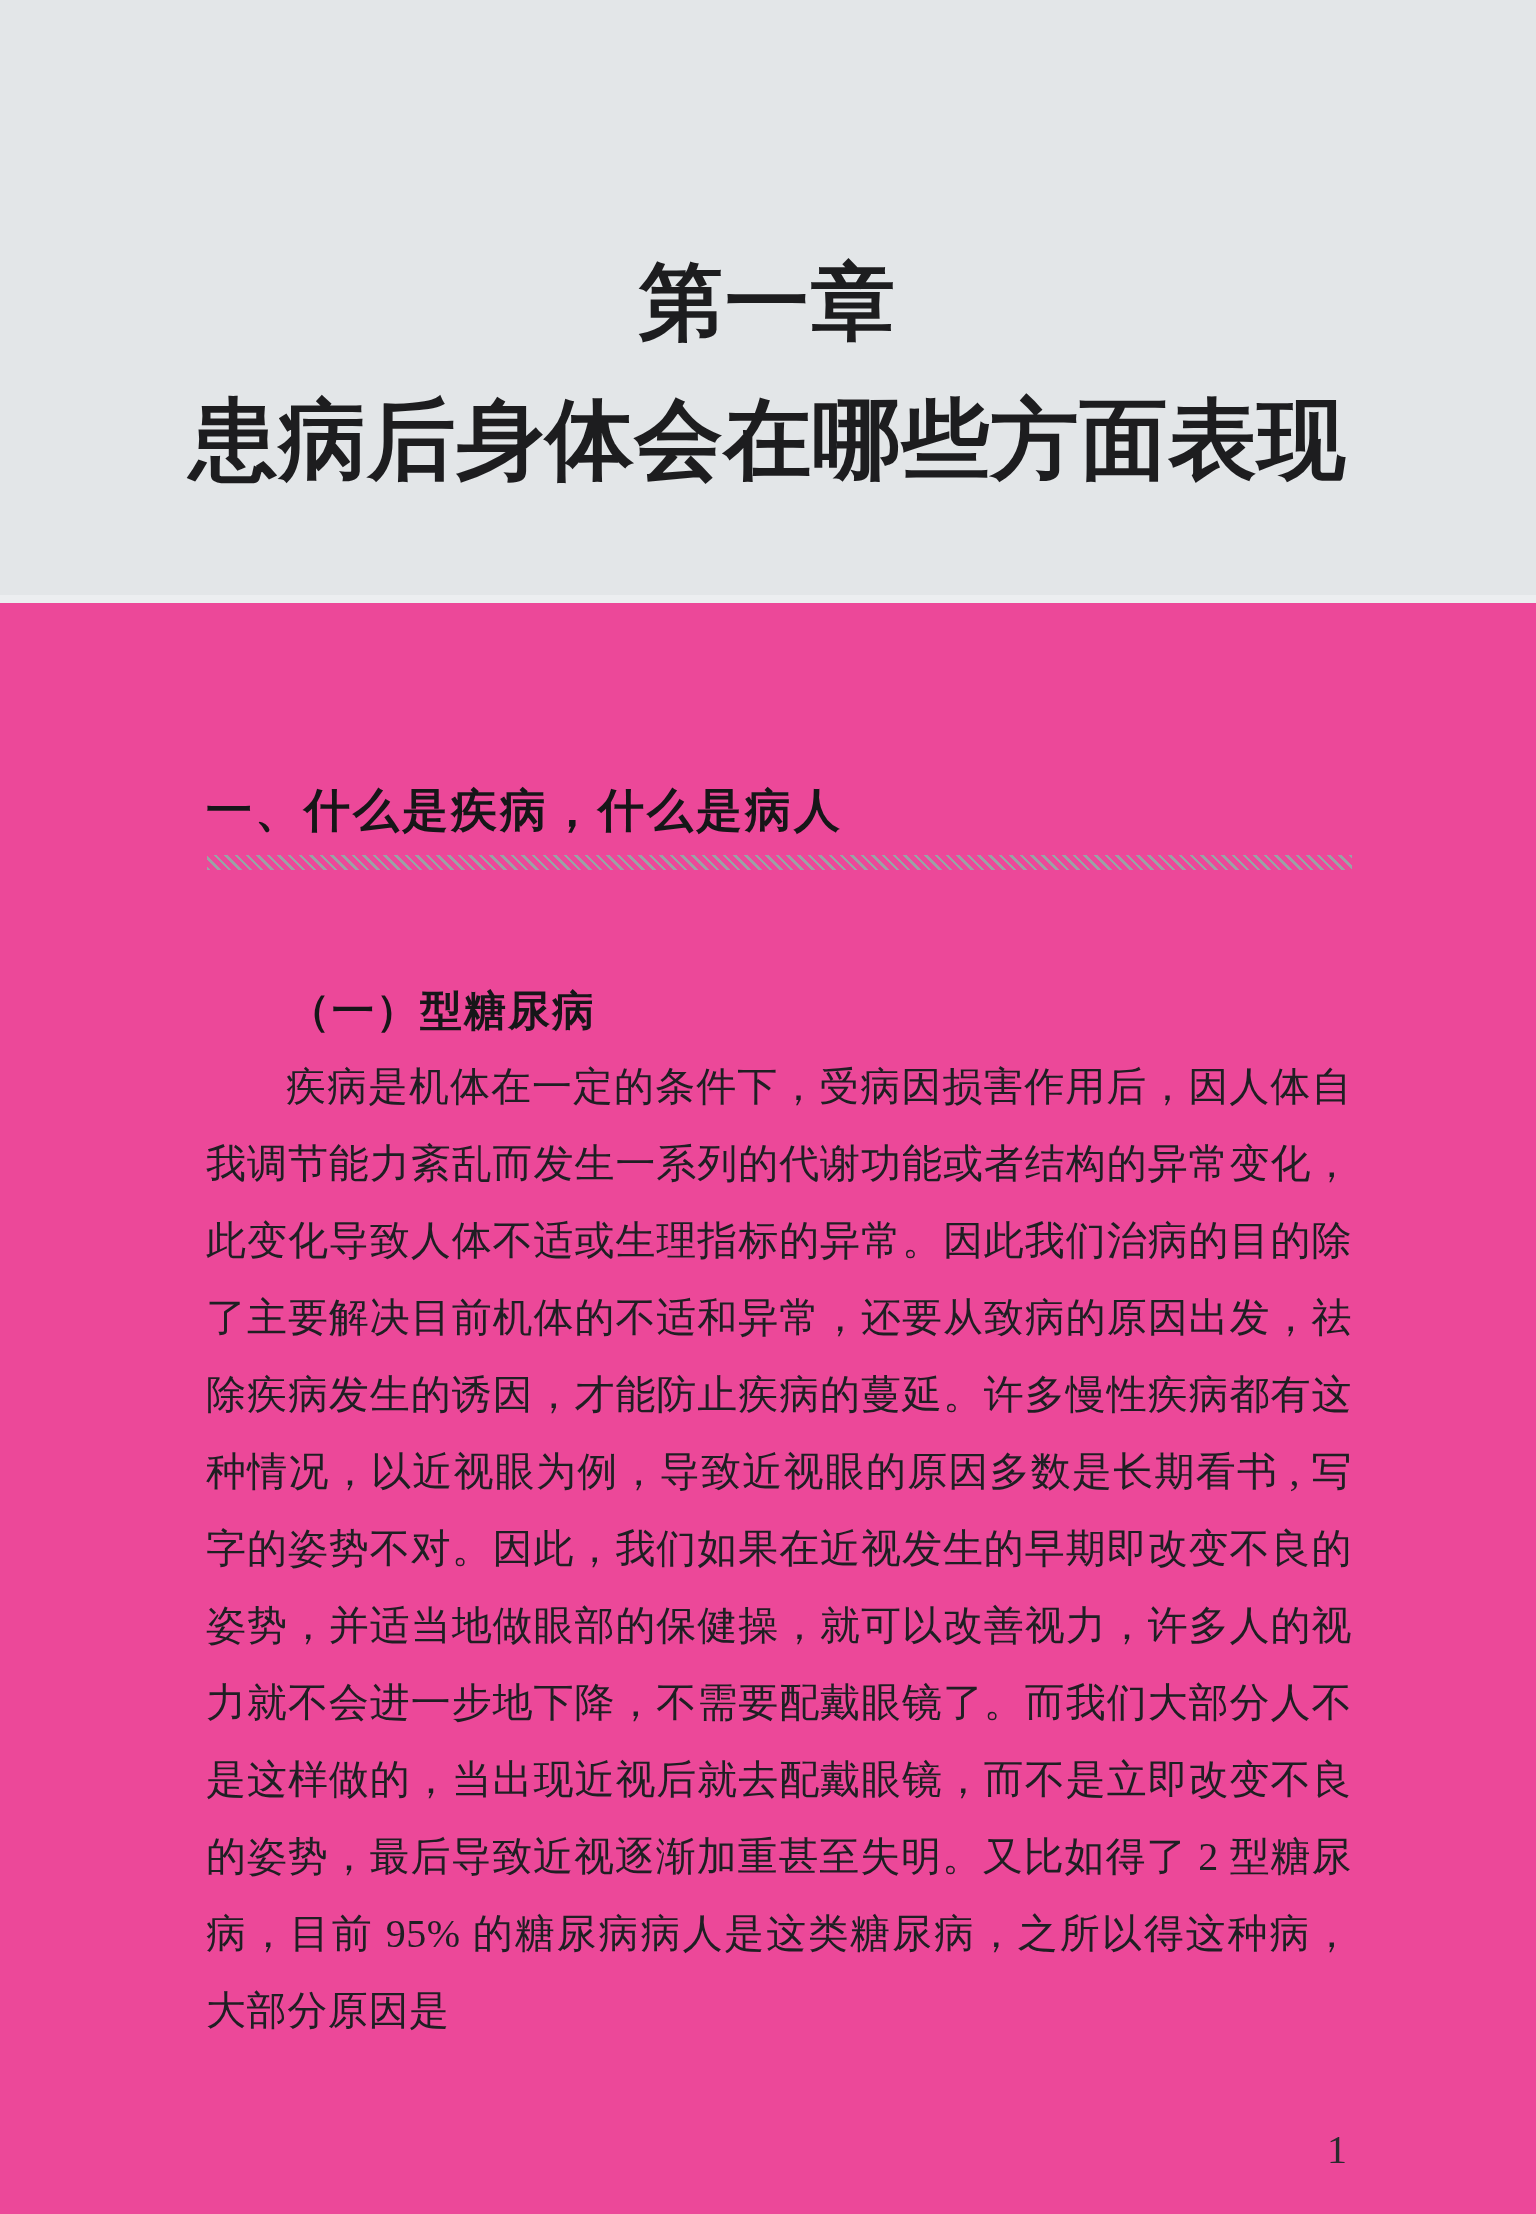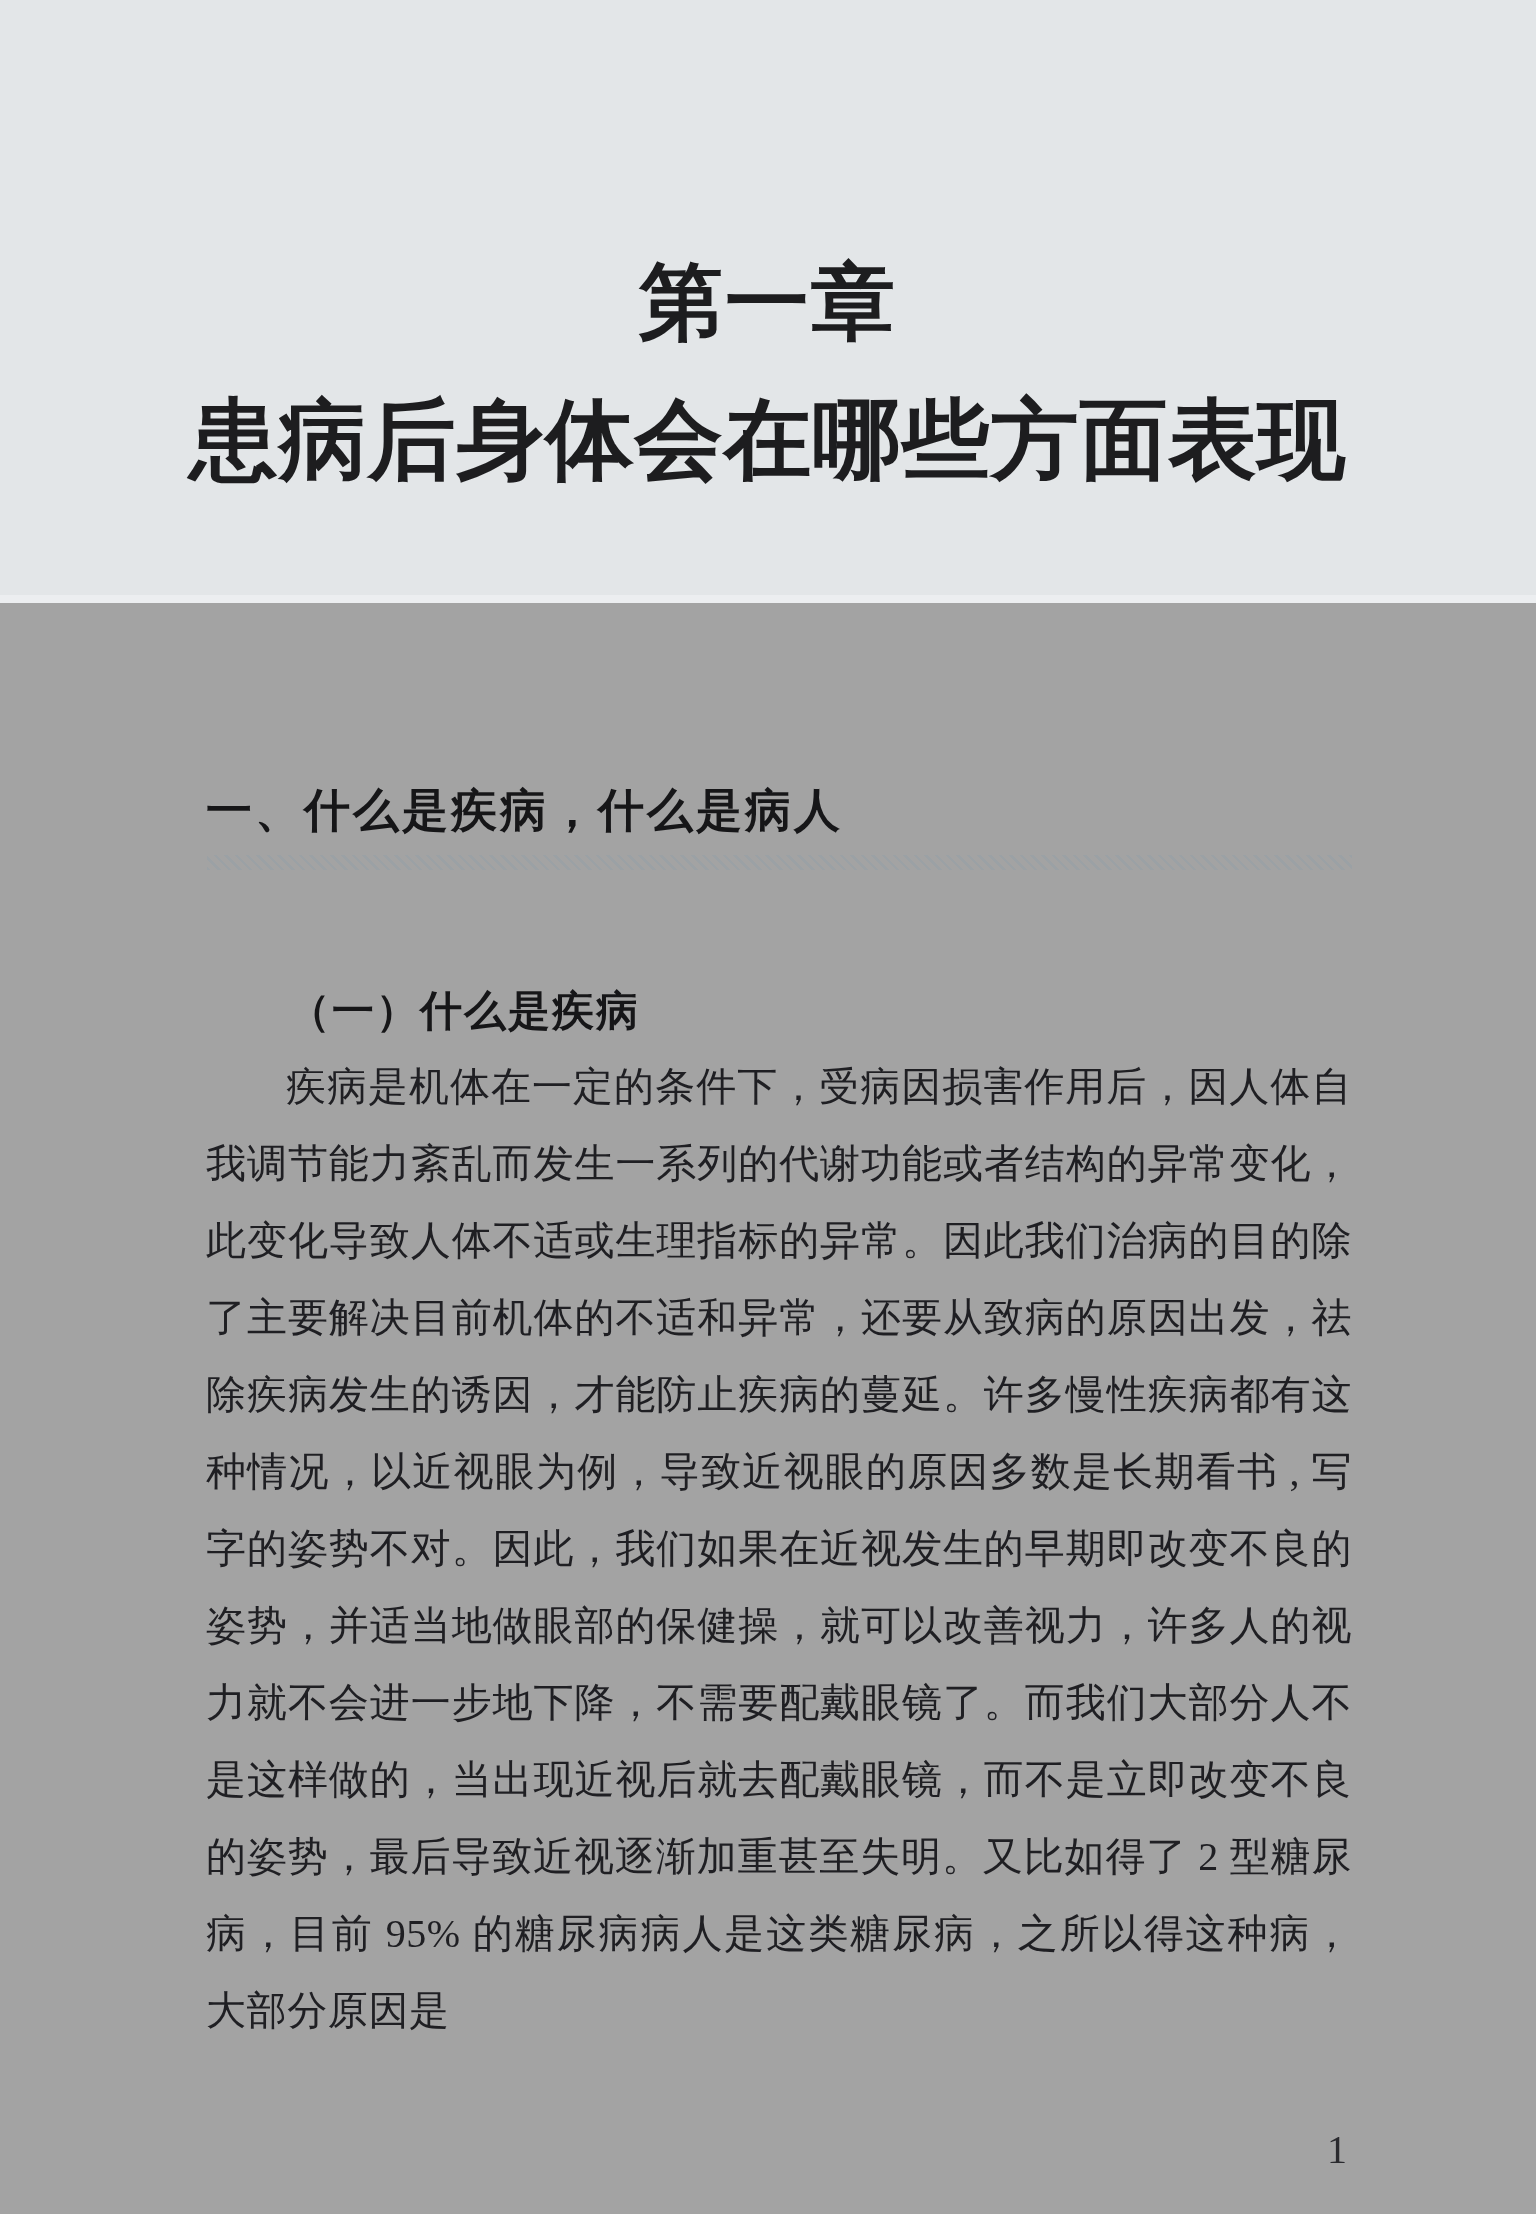--- a/index.html
+++ b/index.html
@@ -4,21 +4,21 @@
 <style>
   html, body {
     margin: 0;
     padding: 0;
     background: #ffffff;
   }
   .page {
     position: relative;
     width: 1536px;
     height: 2214px;
-    background: #a3a3a3;
+    background: #ec4899;
     overflow: hidden;
     font-family: "Liberation Serif", "DejaVu Serif", serif;
     color: #1f1f23;
   }
   
   .chapter-band {
     position: absolute;
     top: 0; left: 0;
     width: 1536px;
     height: 603px;
@@ -131,19 +131,19 @@
 
   <div class="chapter-band">
     <div class="chapter-number">第一章</div>
     <div class="chapter-title">患病后身体会在哪些方面表现</div>
   </div>
 
   <div class="section-heading">一、什么是疾病，什么是病人</div>
 
   <div class="hatch-divider"></div>
 
-  <div class="subsection-heading">（一）什么是疾病</div>
+  <div class="subsection-heading">（一）型糖尿病</div>
 
   <p class="body-paragraph">疾病是机体在一定的条件下，受病因损害作用后，因人体自我调节能力紊乱而发生一系列的代谢功能或者结构的异常变化，此变化导致人体不适或生理指标的异常。因此我们治病的目的除了主要解决目前机体的不适和异常，还要从致病的原因出发，祛除疾病发生的诱因，才能防止疾病的蔓延。许多慢性疾病都有这种情况，以近视眼为例，导致近视眼的原因多数是长期看书 , 写字的姿势不对。因此，我们如果在近视发生的早期即改变不良的姿势，并适当地做眼部的保健操，就可以改善视力，许多人的视力就不会进一步地下降，不需要配戴眼镜了。而我们大部分人不是这样做的，当出现近视后就去配戴眼镜，而不是立即改变不良的姿势，最后导致近视逐渐加重甚至失明。又比如得了 2 型糖尿病，目前 95% 的糖尿病病人是这类糖尿病，之所以得这种病，大部分原因是</p>
 
   <div class="page-number">1</div>
 
 </div>
 
 </body></html>

